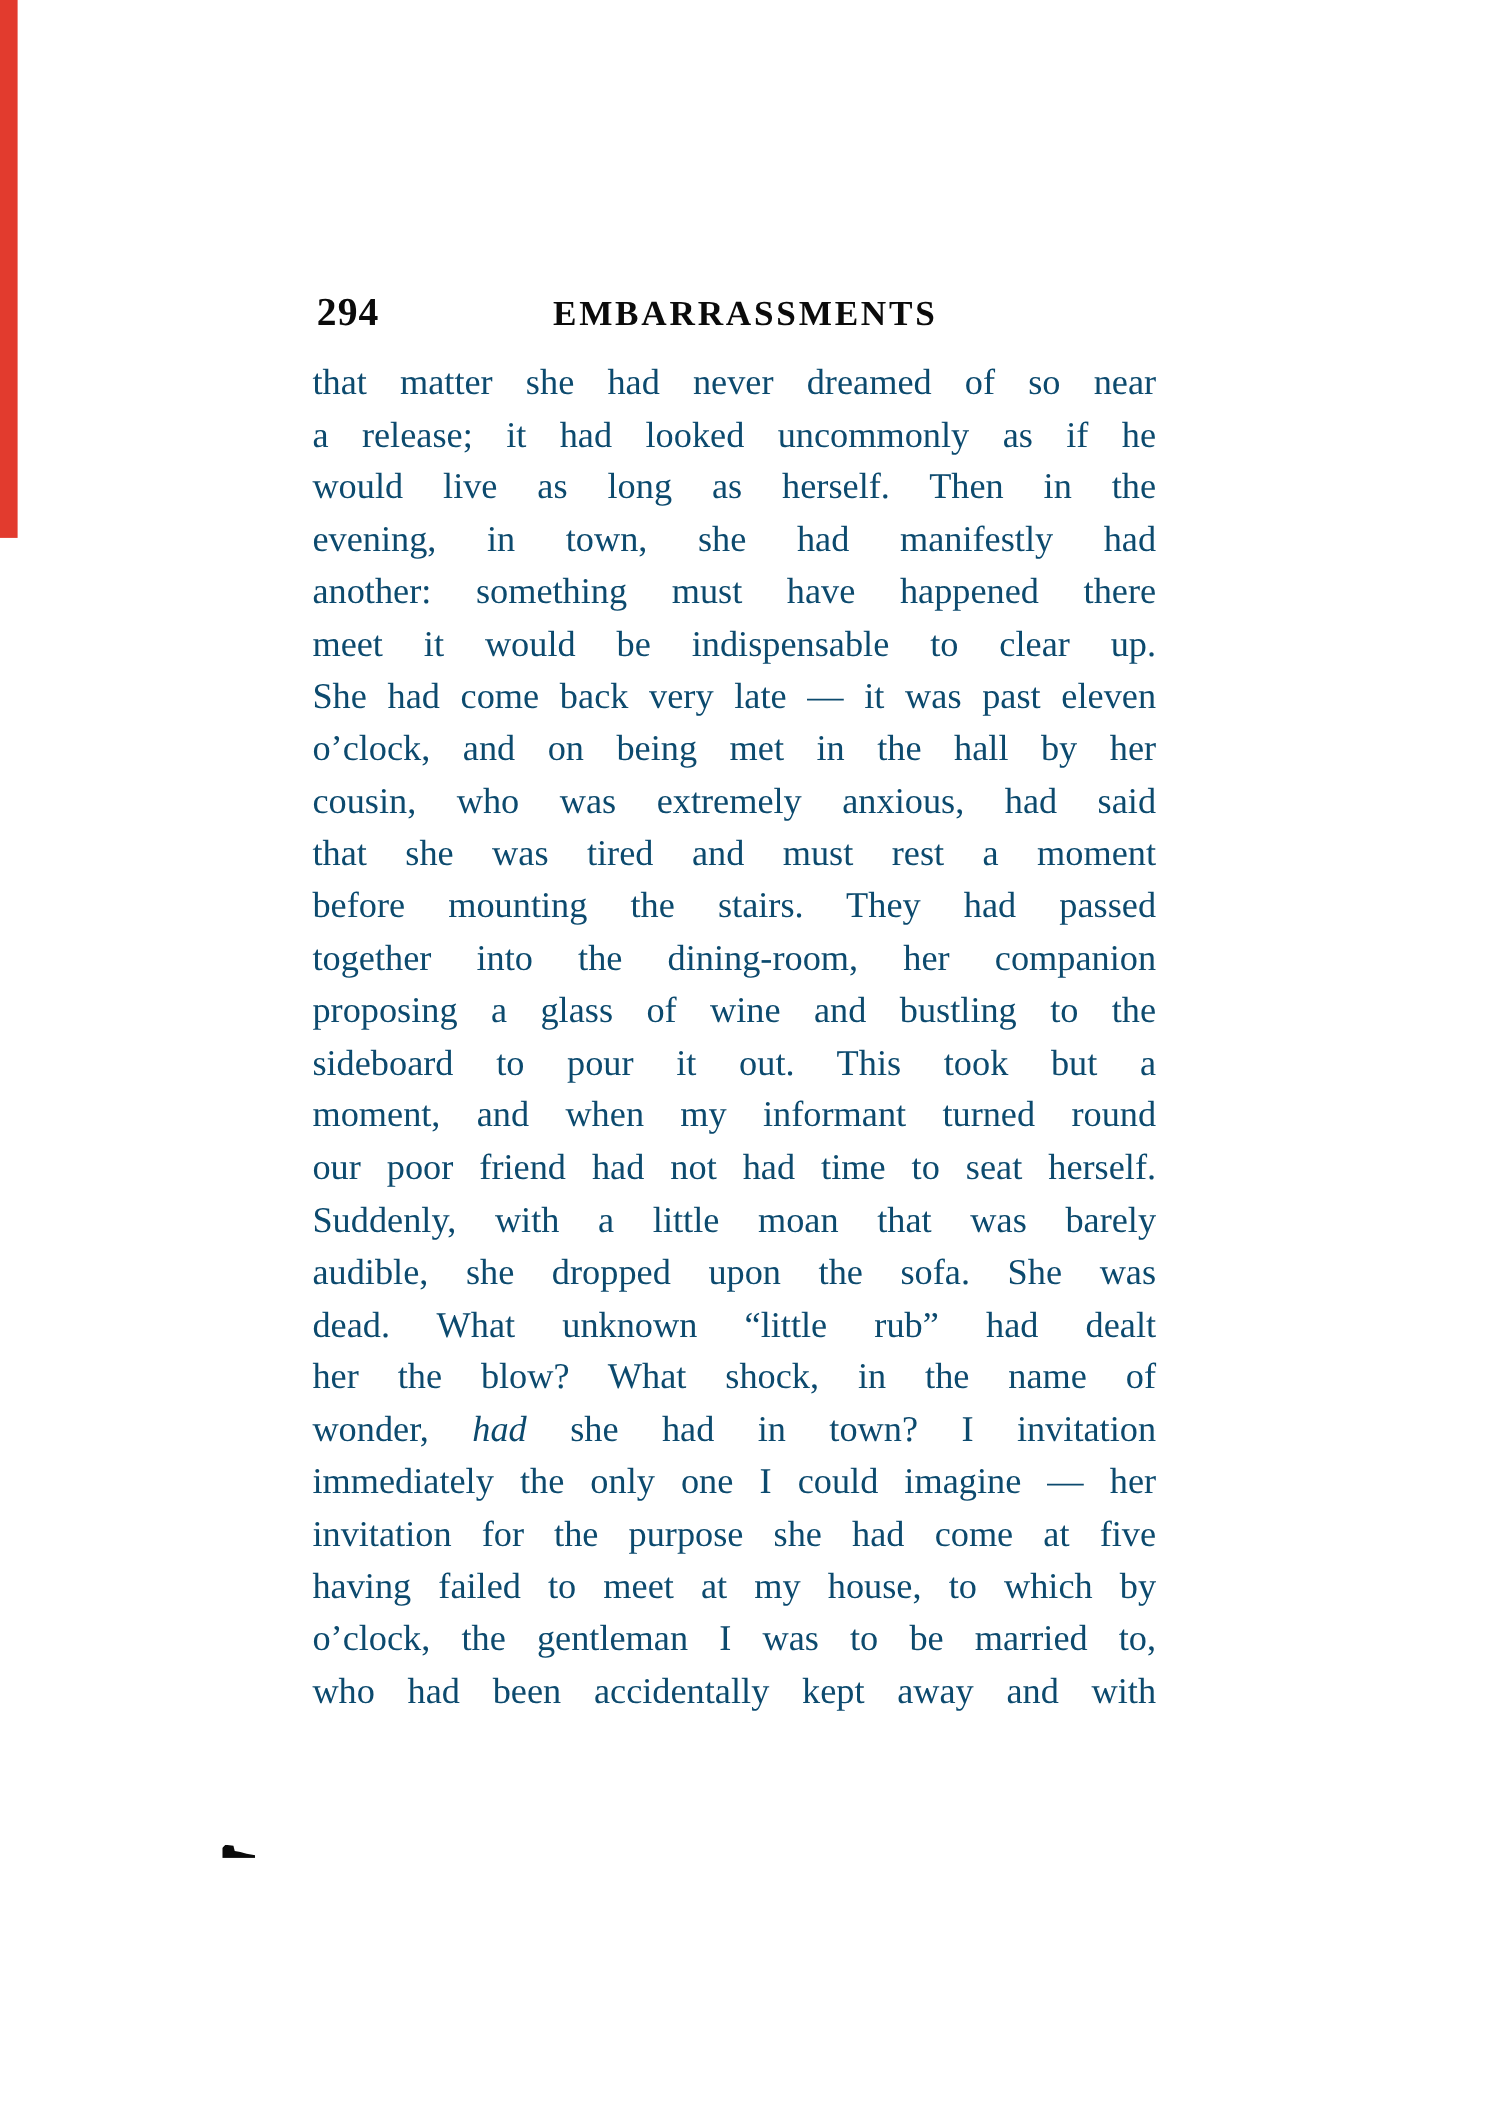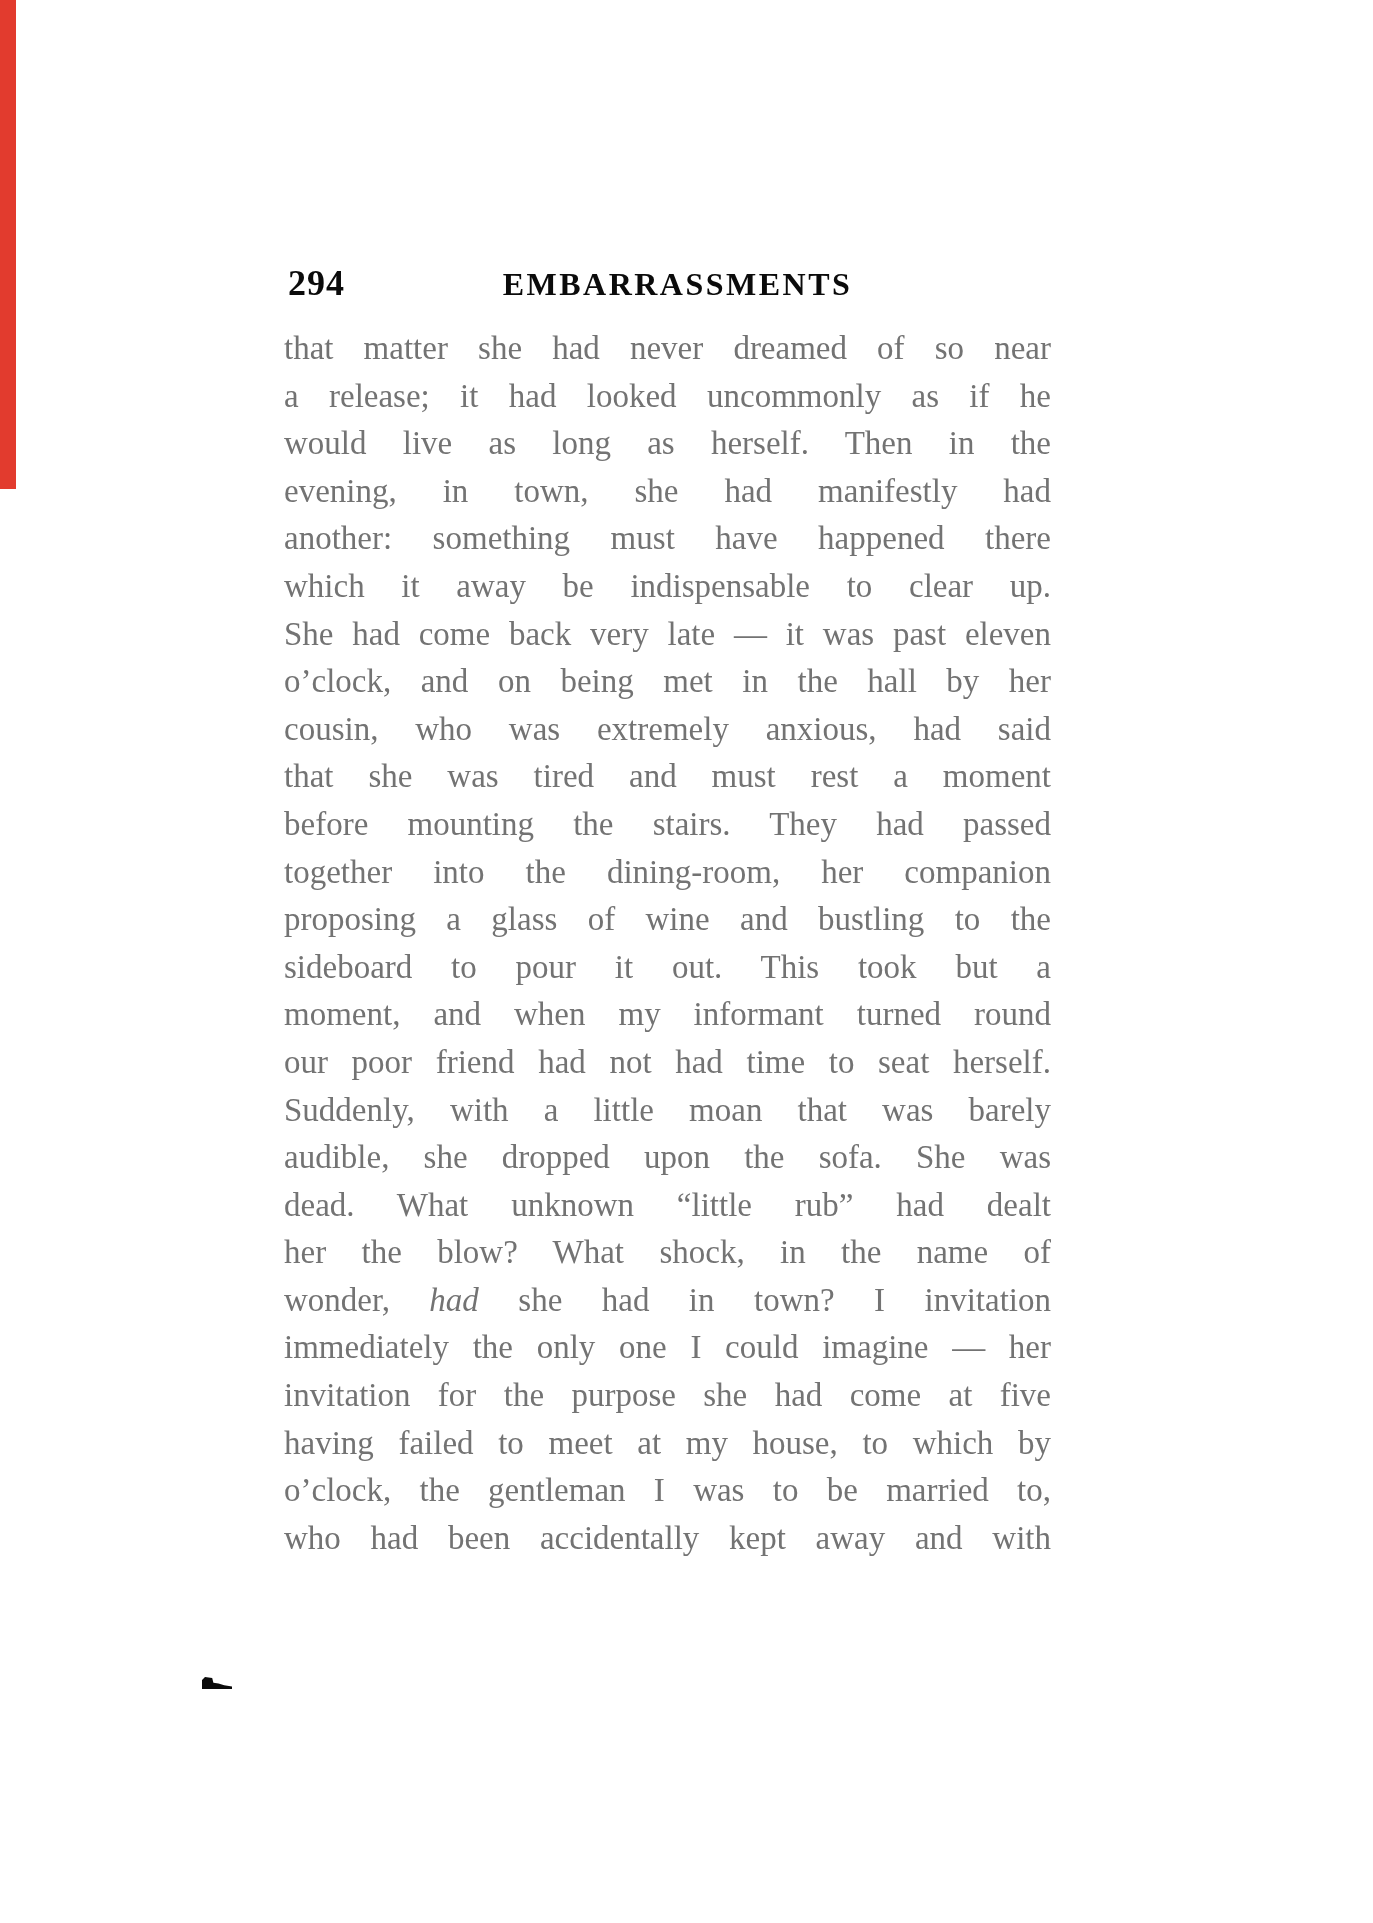--- a/index.html
+++ b/index.html
@@ -42,21 +42,21 @@
     letter-spacing: 2.5px;
     color: #0b0b0b;
     white-space: nowrap;
   }
   .text-block {
     position: absolute;
     left: 284px; top: 325px;
     width: 767px;
     font-size: 33px;
     line-height: 47.6px;
-    color: #737373;
+    color: #0c4a6e;
   }
   .text-line {
     text-align: justify;
     text-align-last: justify;
     height: 47.6px;
     overflow: visible;
   }
   .text-line em { font-style: italic; }
   .ink-mark {
     position: absolute;
@@ -76,21 +76,21 @@
     <span class="pagenum">294</span>
     <span class="runtitle">EMBARRASSMENTS</span>
   </div>
 
   <div class="text-block" id="body-text">
       <div class="text-line"><span>that matter she had never dreamed of so near</span></div>
       <div class="text-line"><span>a release; it had looked uncommonly as if he</span></div>
       <div class="text-line"><span>would live as long as herself.  Then in the</span></div>
       <div class="text-line"><span>evening, in town, she had manifestly had</span></div>
       <div class="text-line"><span>another: something must have happened there</span></div>
-      <div class="text-line"><span>which it away be indispensable to clear up.</span></div>
+      <div class="text-line"><span>meet it would be indispensable to clear up.</span></div>
       <div class="text-line"><span>She had come back very late — it was past eleven</span></div>
       <div class="text-line"><span>o’clock, and on being met in the hall by her</span></div>
       <div class="text-line"><span>cousin, who was extremely anxious, had said</span></div>
       <div class="text-line"><span>that she was tired and must rest a moment</span></div>
       <div class="text-line"><span>before mounting the stairs.  They had passed</span></div>
       <div class="text-line"><span>together into the dining-room, her companion</span></div>
       <div class="text-line"><span>proposing a glass of wine and bustling to the</span></div>
       <div class="text-line"><span>sideboard to pour it out.  This took but a</span></div>
       <div class="text-line"><span>moment, and when my informant turned round</span></div>
       <div class="text-line"><span>our poor friend had not had time to seat herself.</span></div>

